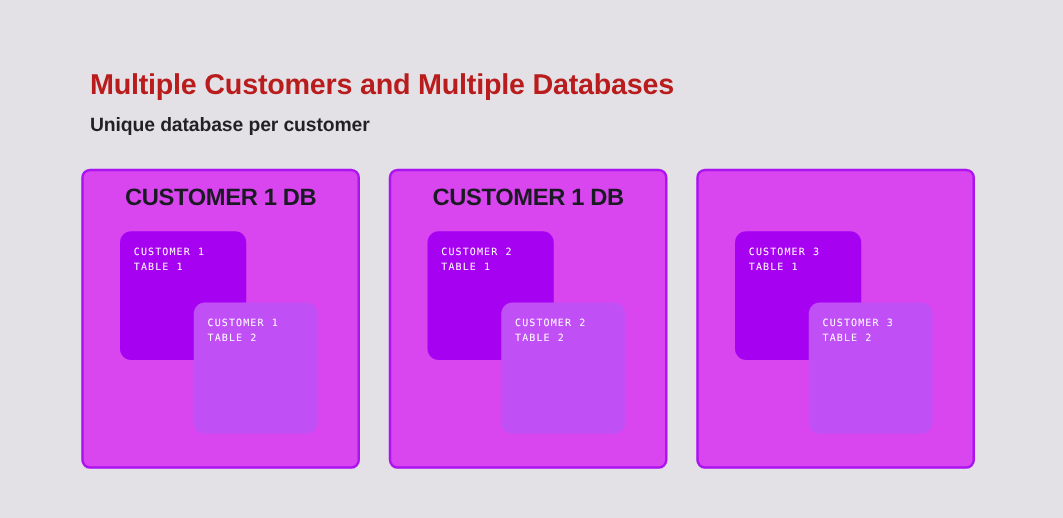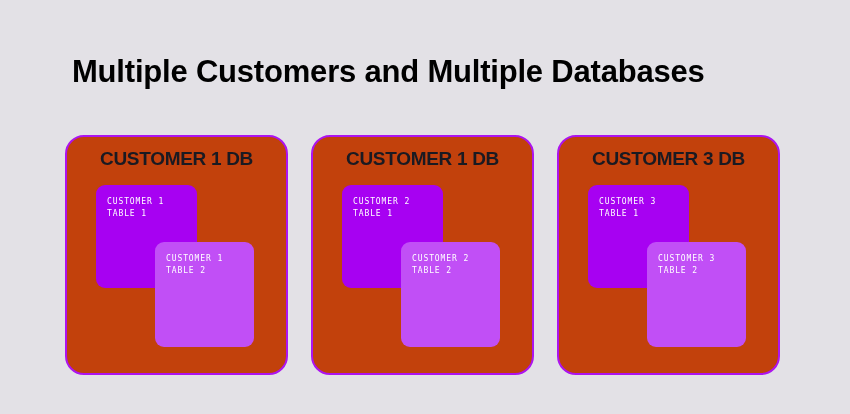--- a/index.html
+++ b/index.html
@@ -17,23 +17,23 @@
 
   .page {
     position: absolute;
     inset: 0;
   }
 
   .title {
     position: absolute;
     left: 72px;
     top: 54px;
-    font-size: 31px;
+    font-size: 23px;
     font-weight: bold;
-    color: #000000;
+    color: #b91c1c;
     letter-spacing: -0.2px;
     white-space: nowrap;
   }
 
   .subtitle {
     position: absolute;
     left: 72px;
     top: 92px;
     font-size: 15.5px;
     font-weight: bold;
@@ -48,23 +48,23 @@
     top: 135px;
     width: 715px;
     height: 240px;
     display: flex;
     gap: 23px;
   }
 
   .panel {
     position: relative;
     flex: 1 1 0;
-    background: #c2410c;
+    background: #d946ef;
     border: 2px solid #ac14ef;
-    border-radius: 19px;
+    border-radius: 7px;
     box-sizing: border-box;
   }
 
   .panel-title {
     position: absolute;
     left: 0;
     right: 0;
     top: 11px;
     text-align: center;
     font-size: 19px;
@@ -109,20 +109,21 @@
     background: #c14ff6;
     z-index: 2;
   }
 </style>
 </head>
 <body>
 
 <div class="page">
 
   <div class="title">Multiple Customers and Multiple Databases</div>
+  <div class="subtitle">Unique database per customer</div>
 
   <div class="panels">
 
     <div class="panel">
       <div class="panel-title">CUSTOMER 1 DB</div>
       <div class="table-card card-a">
         <div class="card-text">CUSTOMER 1</div>
         <div class="card-text" style="top:23px">TABLE 1</div>
       </div>
       <div class="table-card card-b">
@@ -137,21 +138,20 @@
         <div class="card-text">CUSTOMER 2</div>
         <div class="card-text" style="top:23px">TABLE 1</div>
       </div>
       <div class="table-card card-b">
         <div class="card-text">CUSTOMER 2</div>
         <div class="card-text" style="top:23px">TABLE 2</div>
       </div>
     </div>
 
     <div class="panel">
-      <div class="panel-title">CUSTOMER 3 DB</div>
       <div class="table-card card-a">
         <div class="card-text">CUSTOMER 3</div>
         <div class="card-text" style="top:23px">TABLE 1</div>
       </div>
       <div class="table-card card-b">
         <div class="card-text">CUSTOMER 3</div>
         <div class="card-text" style="top:23px">TABLE 2</div>
       </div>
     </div>
 

